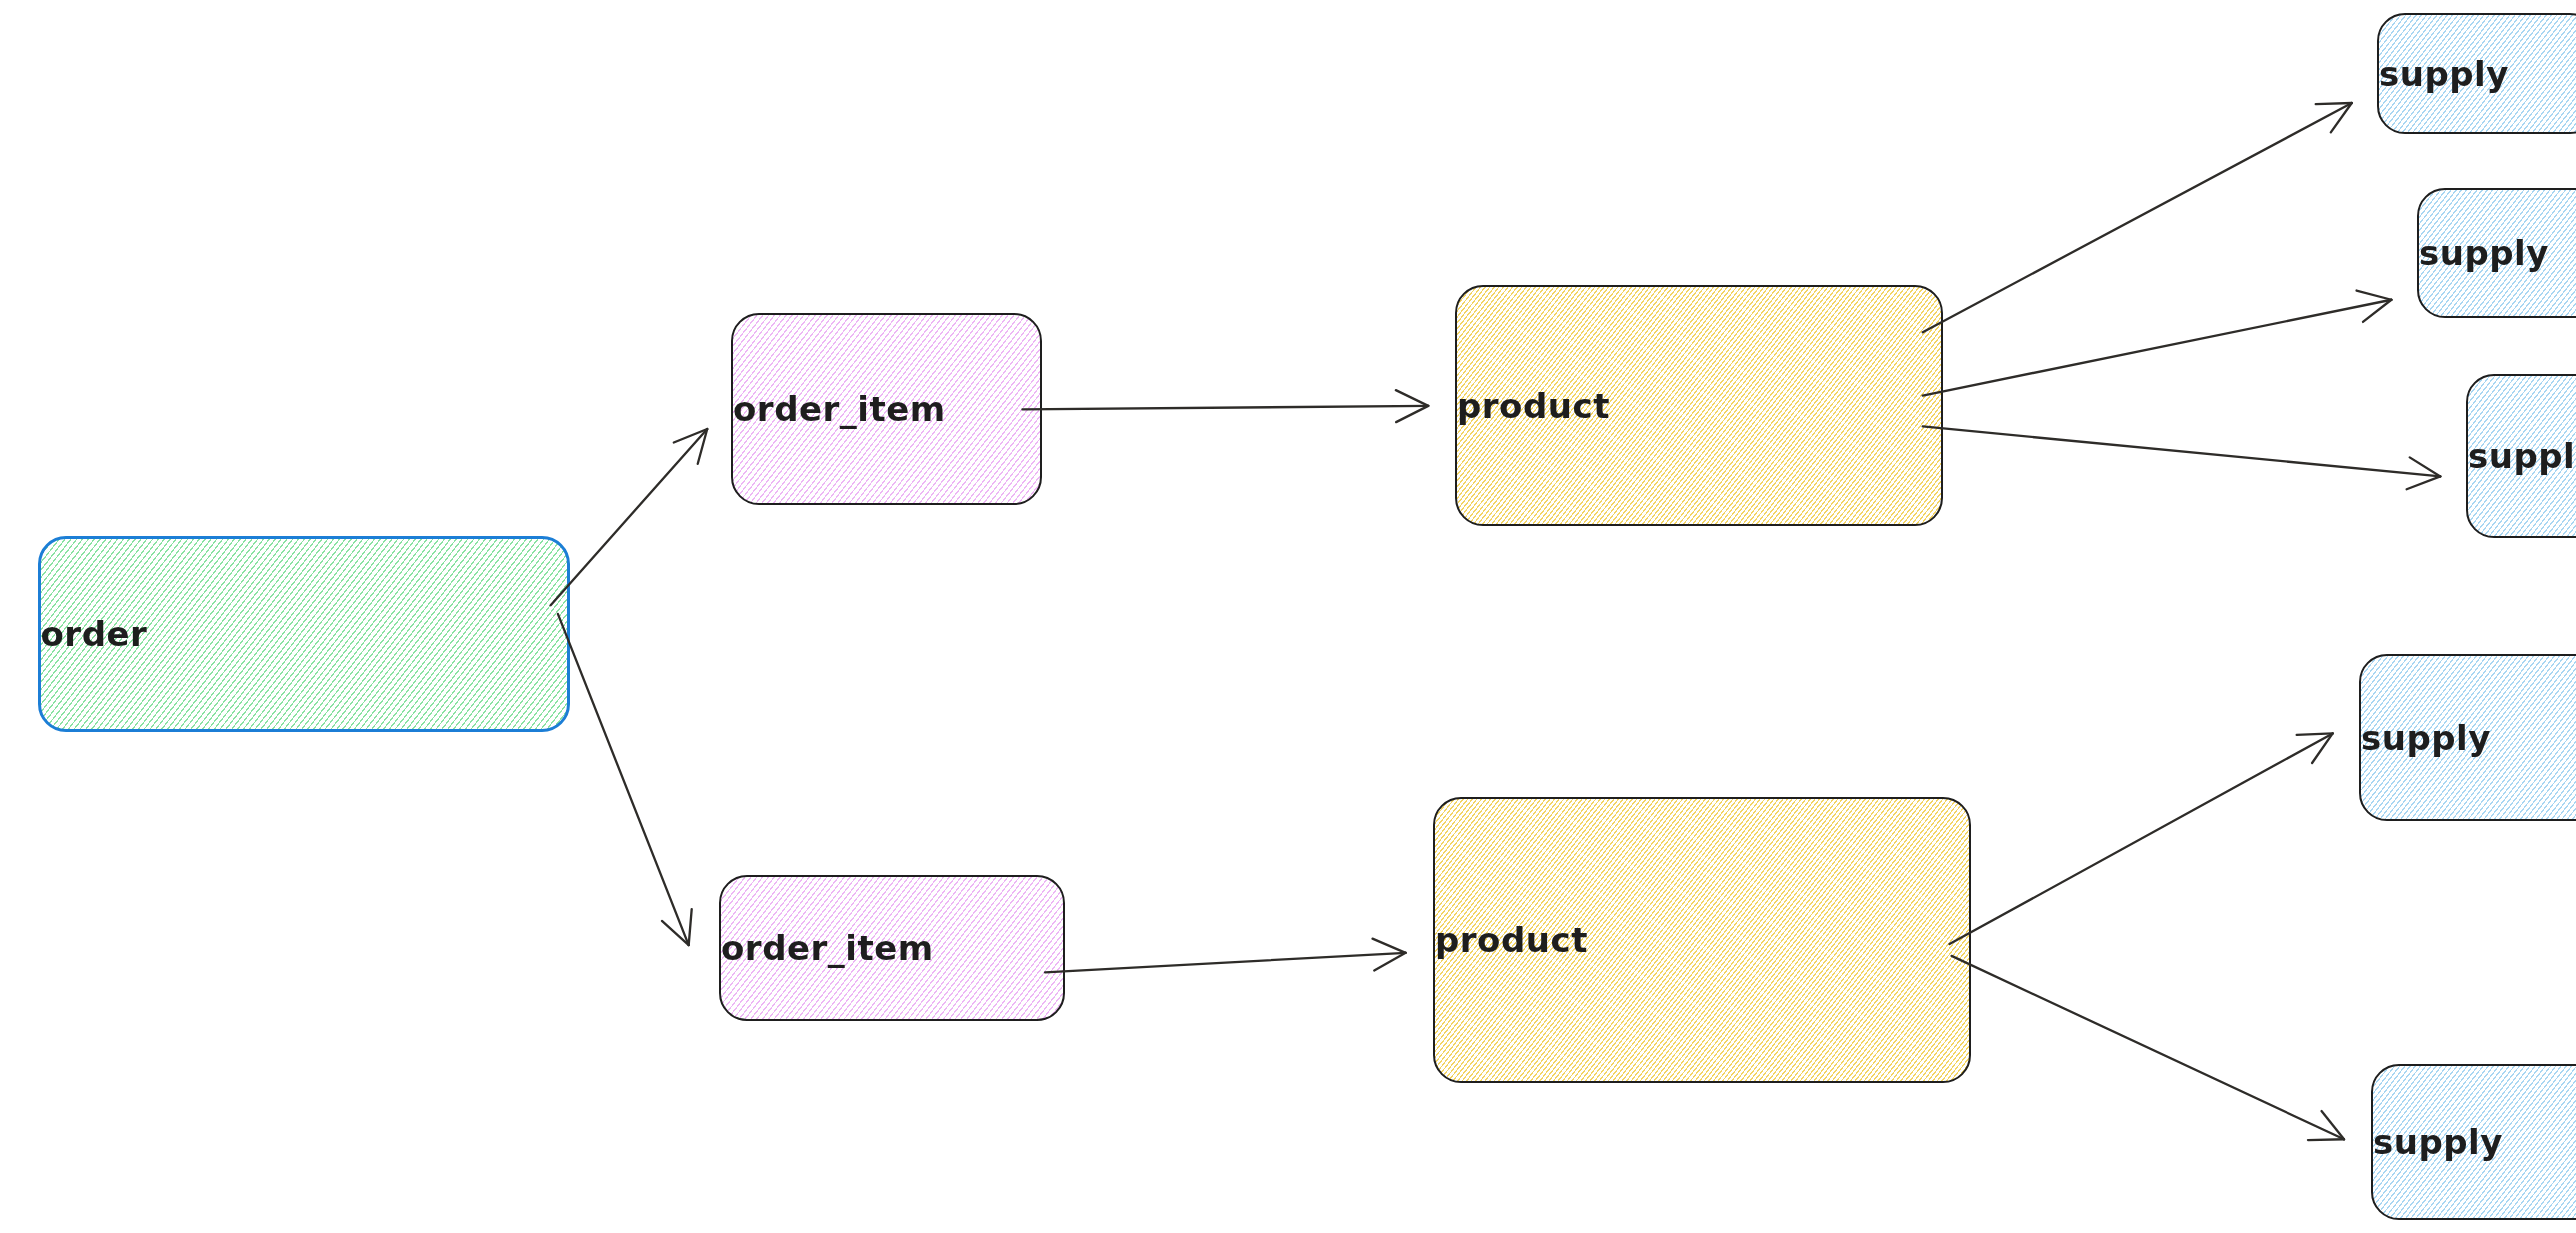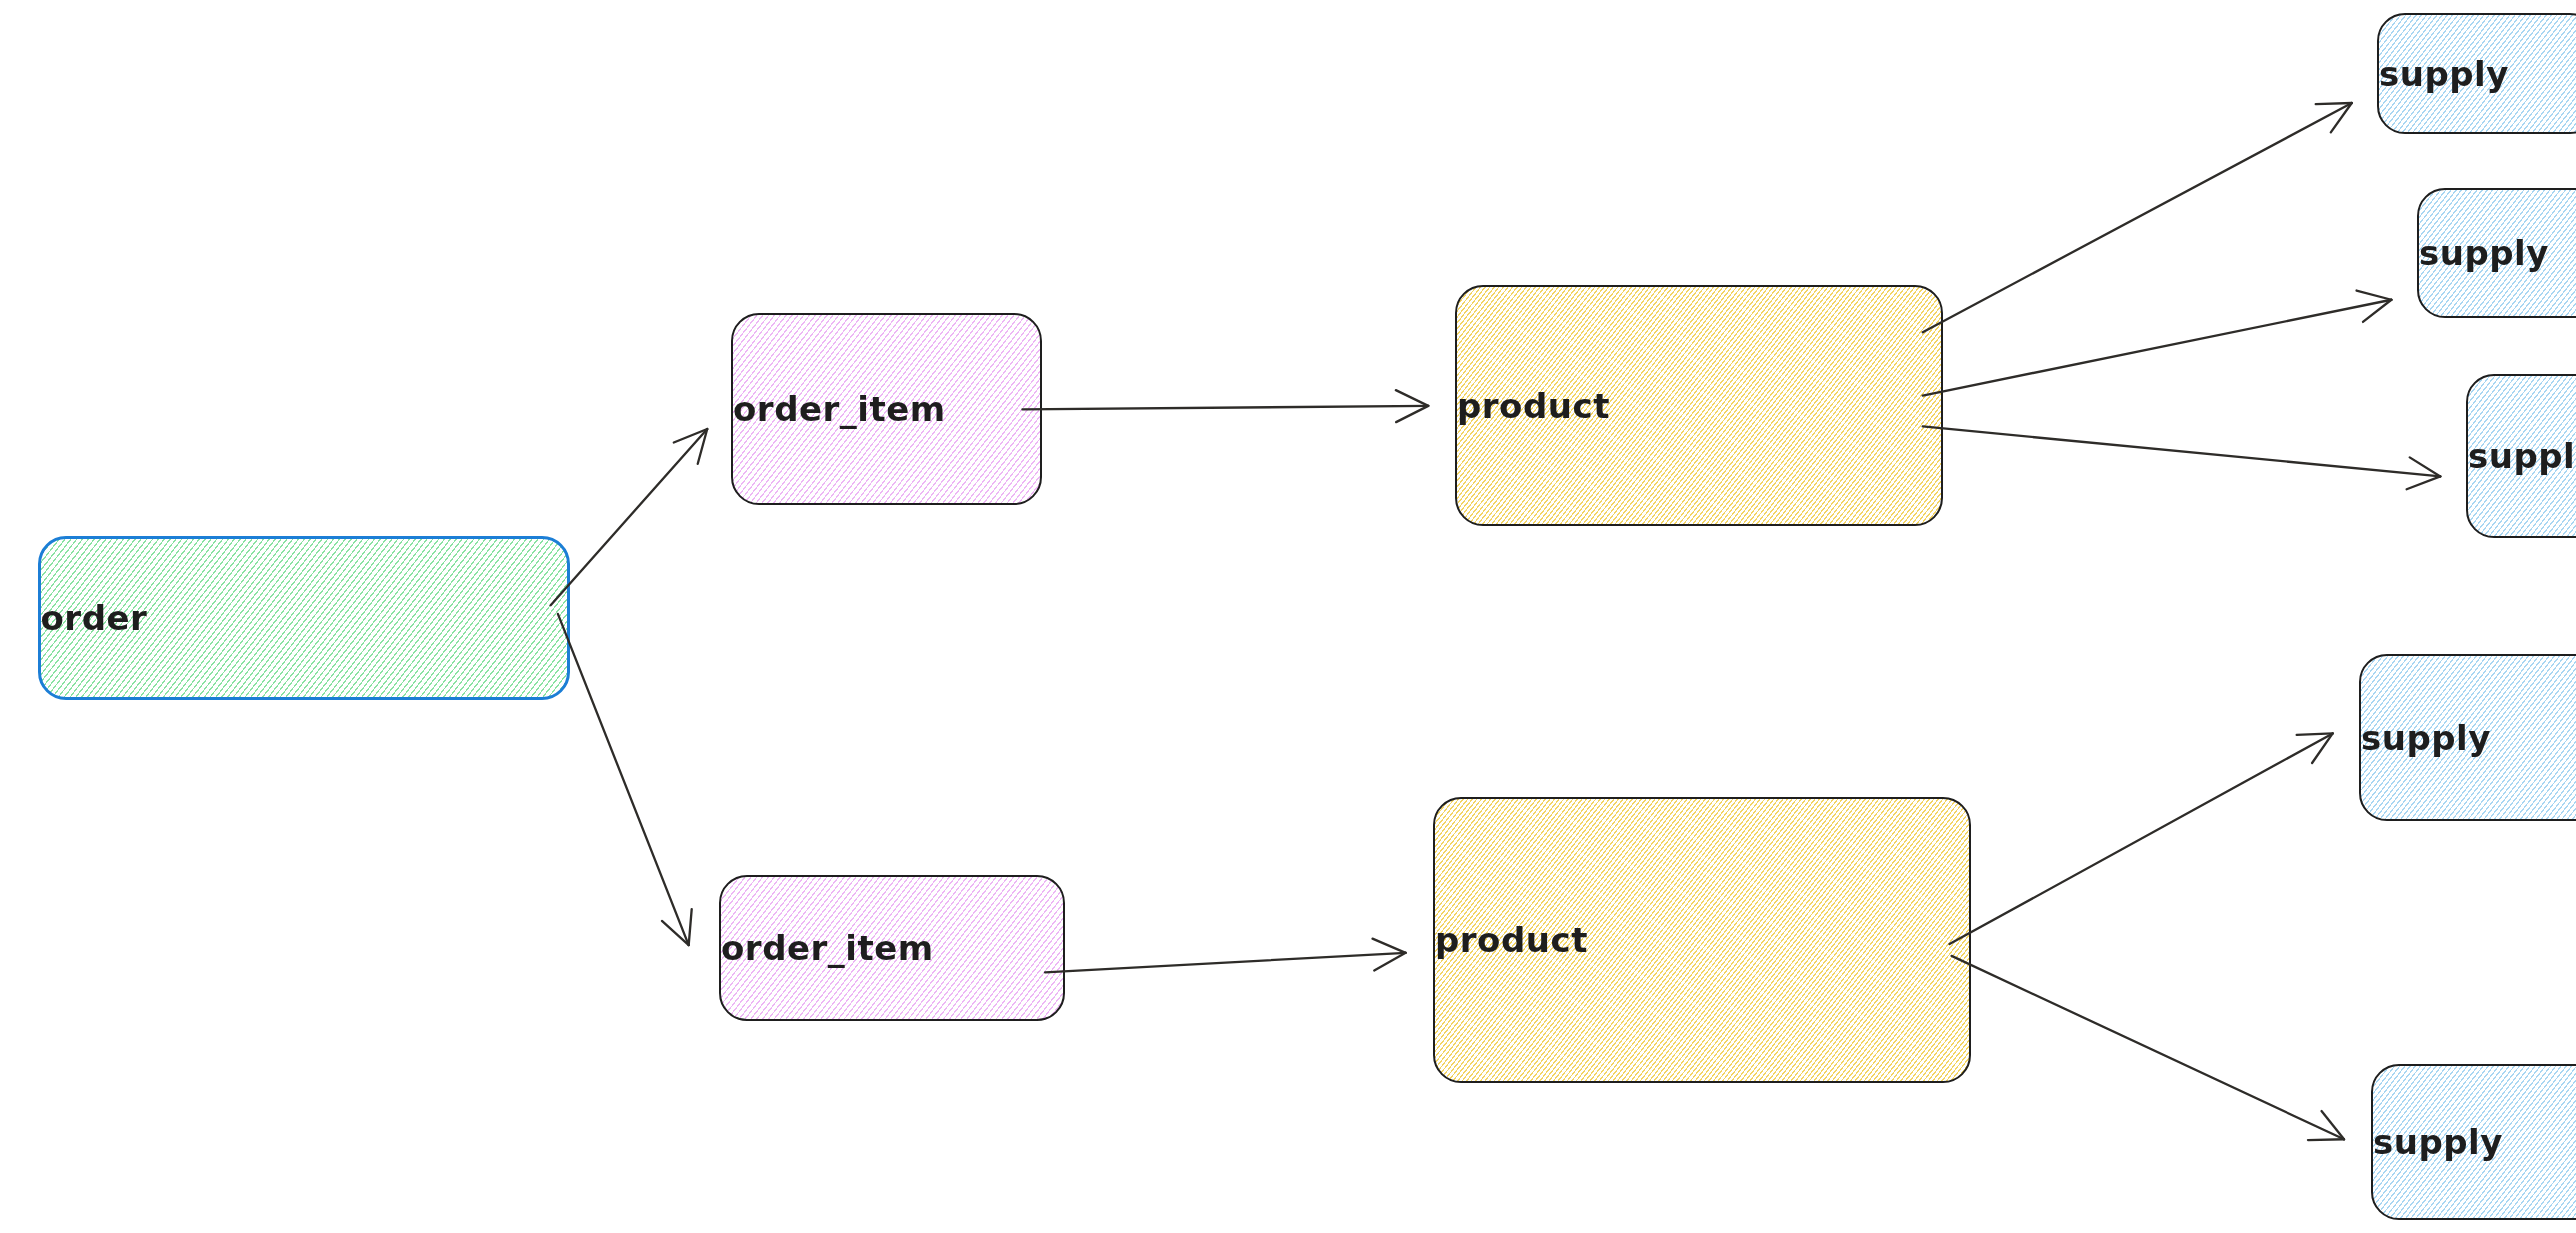--- a/index.html
+++ b/index.html
@@ -41,21 +41,21 @@
     top: 0;
     width: 2700px;
     height: 1233px;
     pointer-events: none;
   }
 </style>
 </head>
 <body>
 
 <div id="canvas" style="width: 2700px; height: 1233px; background: rgb(255, 255, 255);">
-  <div class="node" style="left: 15.5px; top: 536px; width: 532px; height: 164px; border-color: rgb(28, 126, 214); border-width: 3.6px; background: repeating-linear-gradient(128deg, rgb(138, 226, 162) 0px, rgb(138, 226, 162) 1.2px, transparent 1.2px, transparent 4.6px) rgb(255, 255, 255);">
+  <div class="node" style="left: 15.5px; top: 536px; width: 532px; height: 196px; border-color: rgb(28, 126, 214); border-width: 3.6px; background: repeating-linear-gradient(128deg, rgb(138, 226, 162) 0px, rgb(138, 226, 162) 1.2px, transparent 1.2px, transparent 4.6px) rgb(255, 255, 255);">
       <span class="label" style="color: rgb(30, 30, 30);">order</span>
     </div>
     <div class="node" style="left: 709px; top: 313px; width: 311px; height: 192px; border-color: rgb(30, 30, 30); border-width: 2.6px; background: repeating-linear-gradient(128deg, rgb(237, 182, 245) 0px, rgb(237, 182, 245) 1.2px, transparent 1.2px, transparent 4.6px) rgb(255, 255, 255);">
       <span class="label" style="color: rgb(30, 30, 30);">order_item</span>
     </div>
     <div class="node" style="left: 697px; top: 875px; width: 346px; height: 146px; border-color: rgb(30, 30, 30); border-width: 2.6px; background: repeating-linear-gradient(128deg, rgb(237, 182, 245) 0px, rgb(237, 182, 245) 1.2px, transparent 1.2px, transparent 4.6px) rgb(255, 255, 255);">
       <span class="label" style="color: rgb(30, 30, 30);">order_item</span>
     </div>
     <div class="node" style="left: 1433px; top: 285px; width: 488px; height: 241px; border-color: rgb(30, 30, 30); border-width: 2.6px; background: repeating-linear-gradient(128deg, rgb(243, 212, 99) 0px, rgb(243, 212, 99) 1.2px, transparent 1.2px, transparent 3.6px) rgb(255, 255, 255);">
       <span class="label" style="color: rgb(30, 30, 30);">product</span>

